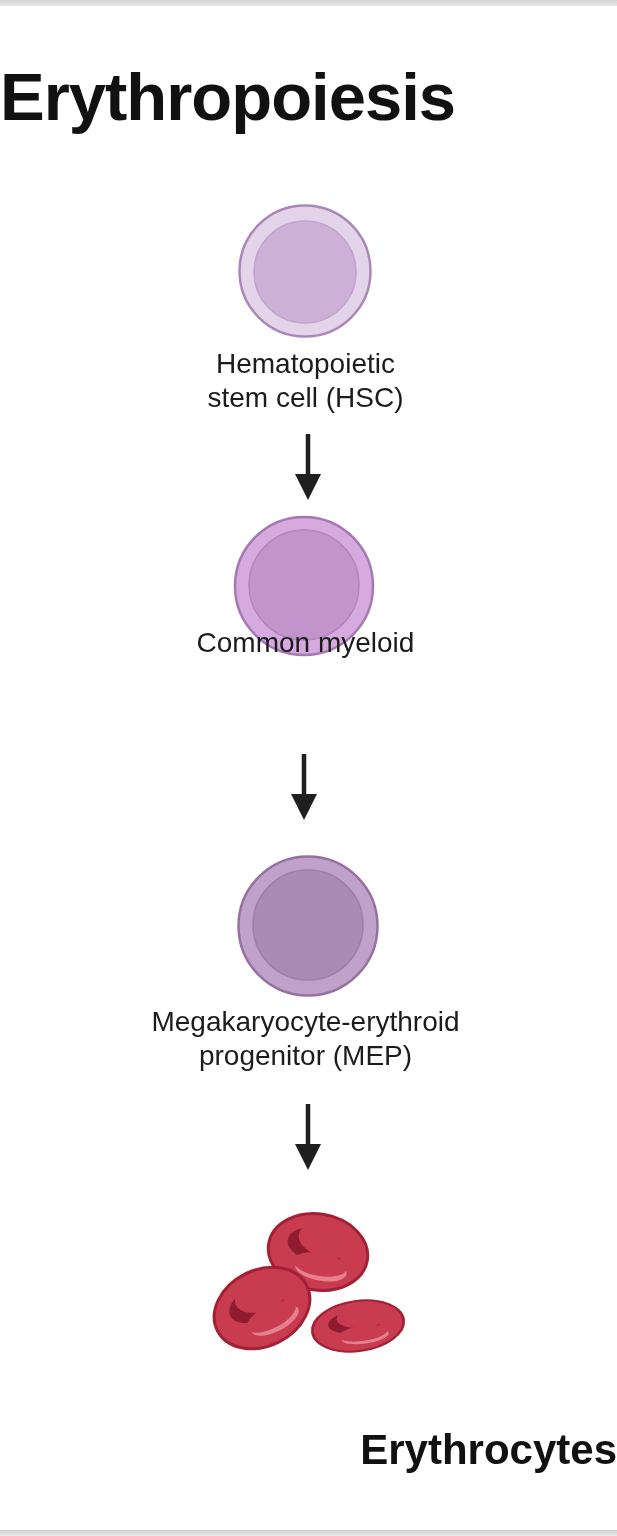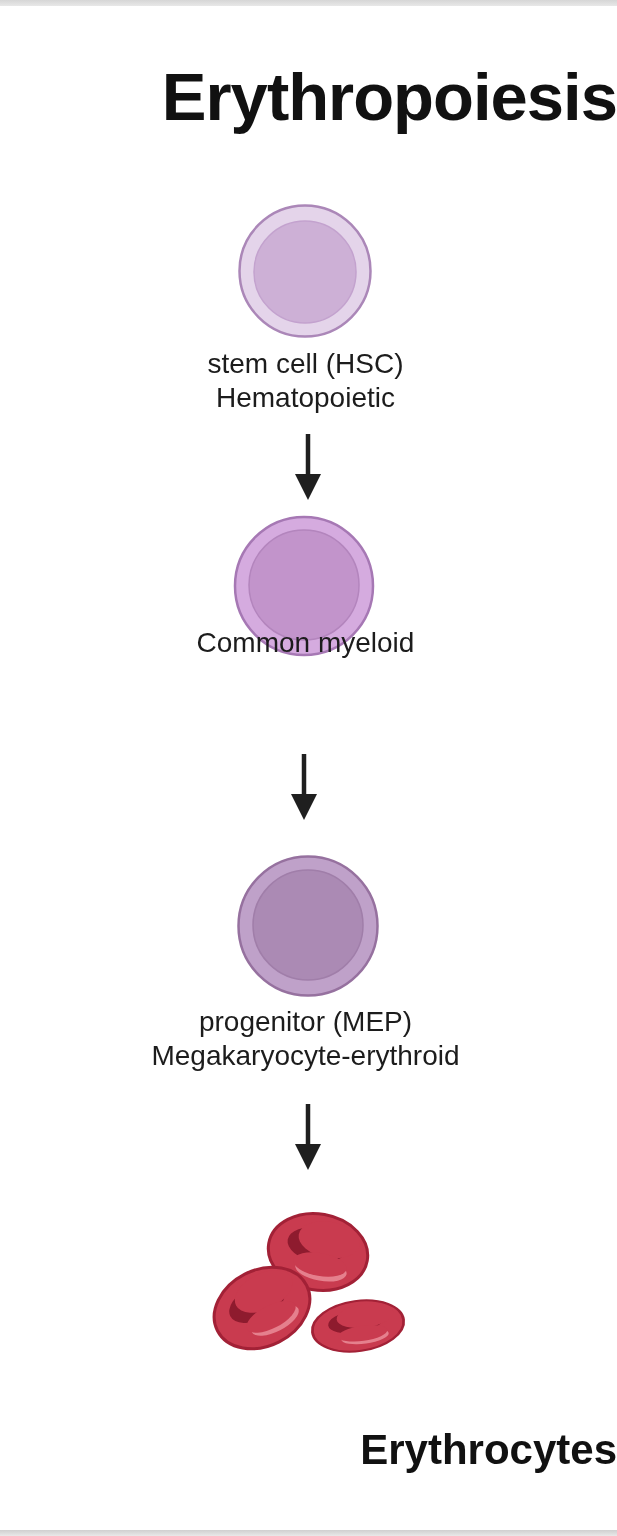--- a/index.html
+++ b/index.html
@@ -17,21 +17,21 @@
     height: 6px;
     background: linear-gradient(#d6d6d6, #e8e8e8);
   }
   .edge-bar.top { top: 0; }
   .edge-bar.bottom { bottom: 0; background: linear-gradient(#cfcfcf, #e9e9e9); }
   .title {
     position: absolute;
     left: 0; right: 0;
     top: 58px;
     margin: 0;
-    text-align: right;
+    text-align: left;
     font-size: 67px;
     font-weight: 700;
     letter-spacing: -1px;
     color: #111111;
   }
   .cell-svg, .arrow-svg, .rbc-svg { position: absolute; display: block; }
   .stage-label {
     position: absolute;
     left: 0; right: 6px;
     text-align: center;
@@ -57,22 +57,22 @@
 
   <div class="edge-bar top"></div>
 
   <h1 class="title">Erythropoiesis</h1>
 
   <svg class="cell-svg" style="left:235px; top:201px;" width="140" height="140">
     <circle cx="70" cy="70" r="65.5" stroke-width="2.5" fill="#e4d4ea" stroke="#ab87b8"></circle>
     <circle cx="70" cy="71" r="51" stroke-width="1.5" fill="#cdb0d6" stroke="#c3a2ce"></circle>
   </svg>
   <div class="stage-label" style="top:347px;">
+    <div>Hematopoietic</div>
     <div>stem cell (HSC)</div>
-    <div>Hematopoietic</div>
   </div>
 
   <svg class="arrow-svg" style="left:288px; top:432px;" width="40" height="70">
     <line x1="20" y1="2" x2="20" y2="45" stroke-width="4.5" stroke="#1f1f1f"></line>
     <polygon points="7,42 33,42 20,68" fill="#1f1f1f"></polygon>
   </svg>
 
   <svg class="cell-svg" style="left:231px; top:513px;" width="146" height="146">
     <circle cx="73" cy="73" r="69" stroke-width="2.5" fill="#d5abdf" stroke="#a678b4"></circle>
     <circle cx="73" cy="72" r="55" stroke-width="1.5" fill="#c294cb" stroke="#b385bd"></circle>
@@ -84,22 +84,22 @@
   <svg class="arrow-svg" style="left:284px; top:752px;" width="40" height="70">
     <line x1="20" y1="2" x2="20" y2="45" stroke-width="4.5" stroke="#1f1f1f"></line>
     <polygon points="7,42 33,42 20,68" fill="#1f1f1f"></polygon>
   </svg>
 
   <svg class="cell-svg" style="left:235px; top:853px;" width="146" height="146">
     <circle cx="73" cy="73" r="69.5" stroke-width="2.5" fill="#bfa1c9" stroke="#96719f"></circle>
     <circle cx="73" cy="72" r="55" stroke-width="1.5" fill="#ab8ab4" stroke="#a07ea9"></circle>
   </svg>
   <div class="stage-label" style="top:1005px;">
+    <div>Megakaryocyte-erythroid</div>
     <div>progenitor (MEP)</div>
-    <div>Megakaryocyte-erythroid</div>
   </div>
 
   <svg class="arrow-svg" style="left:288px; top:1102px;" width="40" height="70">
     <line x1="20" y1="2" x2="20" y2="45" stroke-width="4.5" stroke="#1f1f1f"></line>
     <polygon points="7,42 33,42 20,68" fill="#1f1f1f"></polygon>
   </svg>
 
   <svg class="rbc-svg" style="left:190px; top:1186px;" width="230" height="180">
     <defs>
       <g id="rbc-proto">

